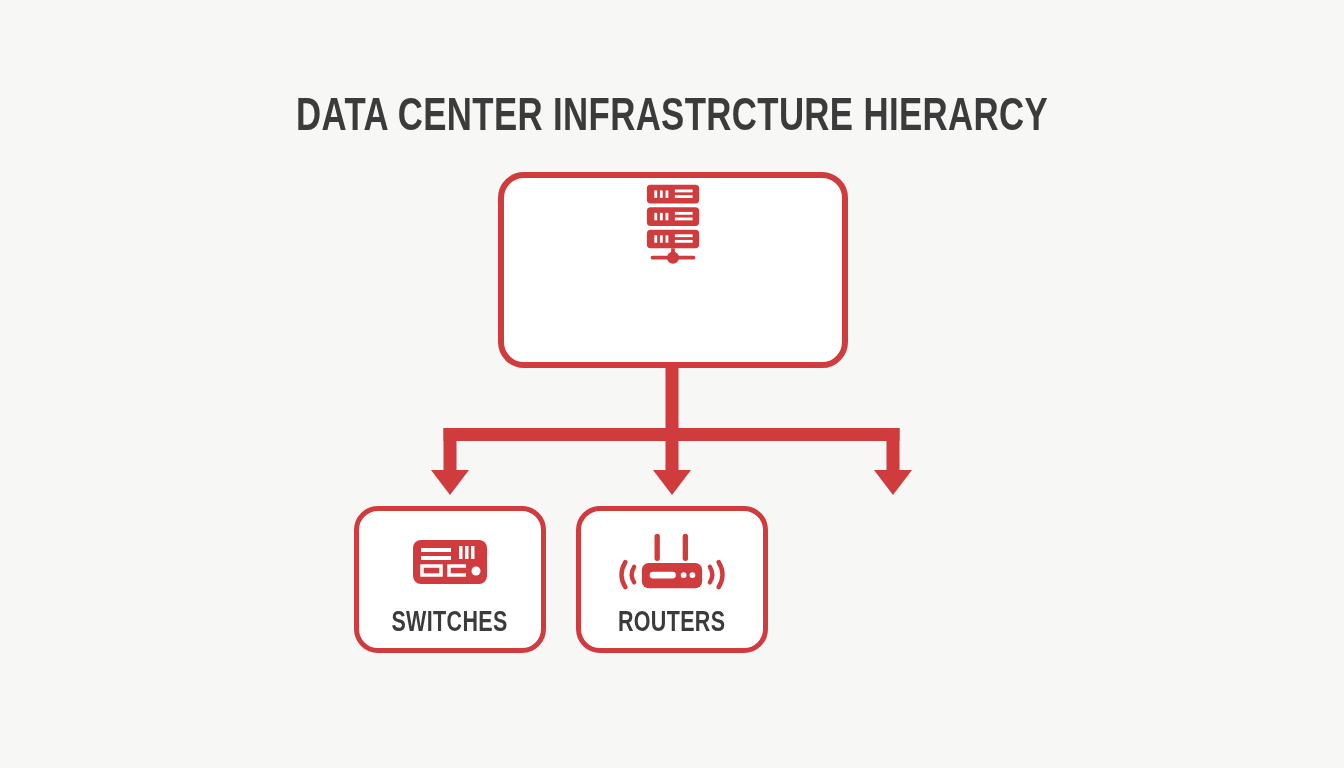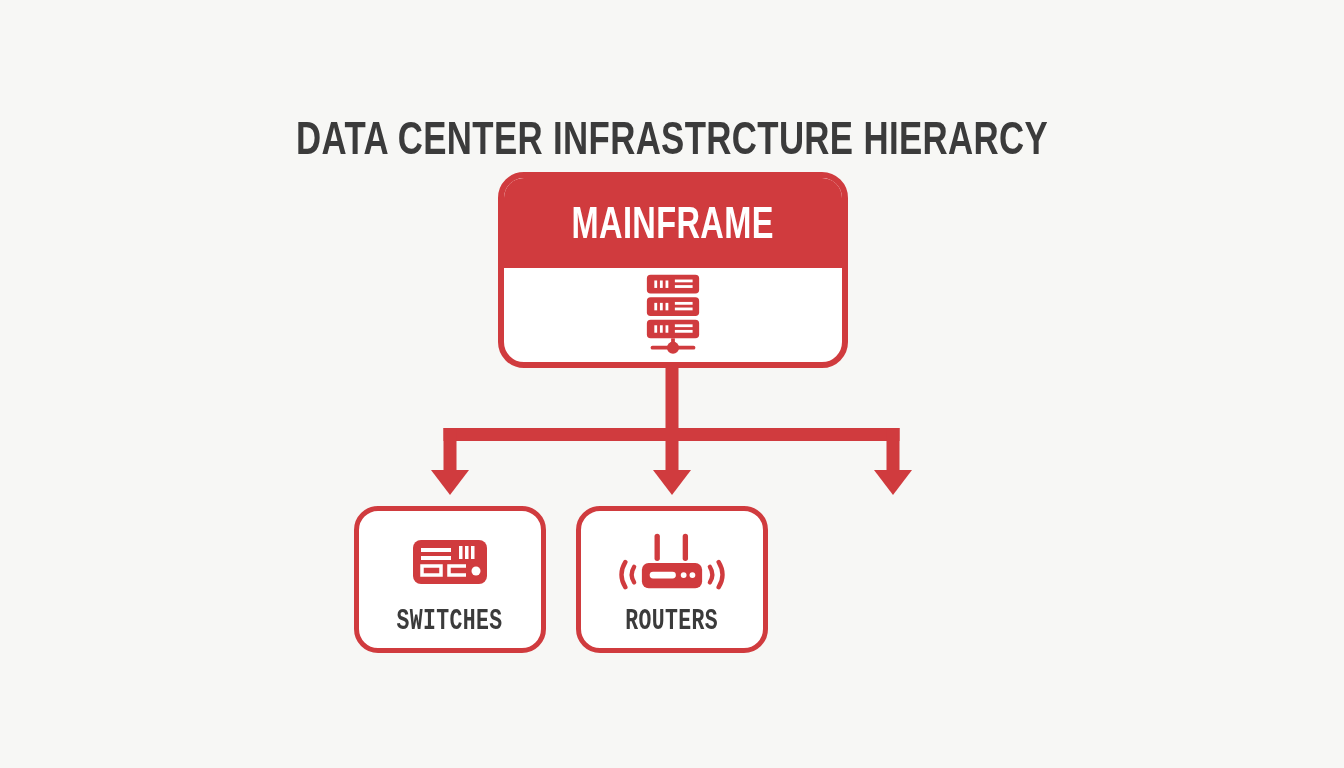--- a/index.html
+++ b/index.html
@@ -24,21 +24,20 @@
     letter-spacing: 0.5px;
   }
   .diagram-title {
     position: absolute;
     top: 86px;
     left: 0;
     width: 100%;
     text-align: center;
     font-size: 47px;
     color: #3b3b3b;
-    margin-top: 24px;
   }
   
   .root-node {
     position: absolute;
     left: 498px;
     top: 172px;
     width: 350px;
     height: 196px;
     box-sizing: border-box;
     border: 6px solid #d03b3e;
@@ -78,21 +77,20 @@
     width: 192px;
     height: 147px;
     box-sizing: border-box;
     border: 5px solid #d03b3e;
     border-radius: 24px;
     background: #ffffff;
     display: flex;
     flex-direction: column;
     align-items: center;
     justify-content: flex-start;
-    font-family: Liberation Mono, monospace;
   }
   .child-node .icon-slot {
     height: 82px;
     display: flex;
     align-items: center;
     justify-content: center;
     margin-top: 10px;
   }
   .child-node .label {
     font-size: 29px;
@@ -123,23 +121,20 @@
 
       <rect x="464.5" y="68" width="13" height="44"></rect>
 
       <polygon points="9,110 47,110 28,135"></polygon>
       <polygon points="231,110 269,110 250,135"></polygon>
       <polygon points="452,110 490,110 471,135"></polygon>
     </g>
   </svg>
 
   <div class="root-node">
-    <div class="node-header">
-      <span class="condensed label">MAINFRAME</span>
-    </div>
     <div class="node-body">
       <svg width="76" height="84" viewBox="0 0 80 90" xmlns="http://www.w3.org/2000/svg">
         <g fill="#d03b3e">
           <rect x="12" y="2" width="56" height="20" rx="4"></rect>
           <rect x="12" y="26" width="56" height="20" rx="4"></rect>
           <rect x="12" y="50" width="56" height="20" rx="4"></rect>
         </g>
         <g fill="#ffffff">
 
           <rect x="20" y="8" width="3" height="8"></rect>

